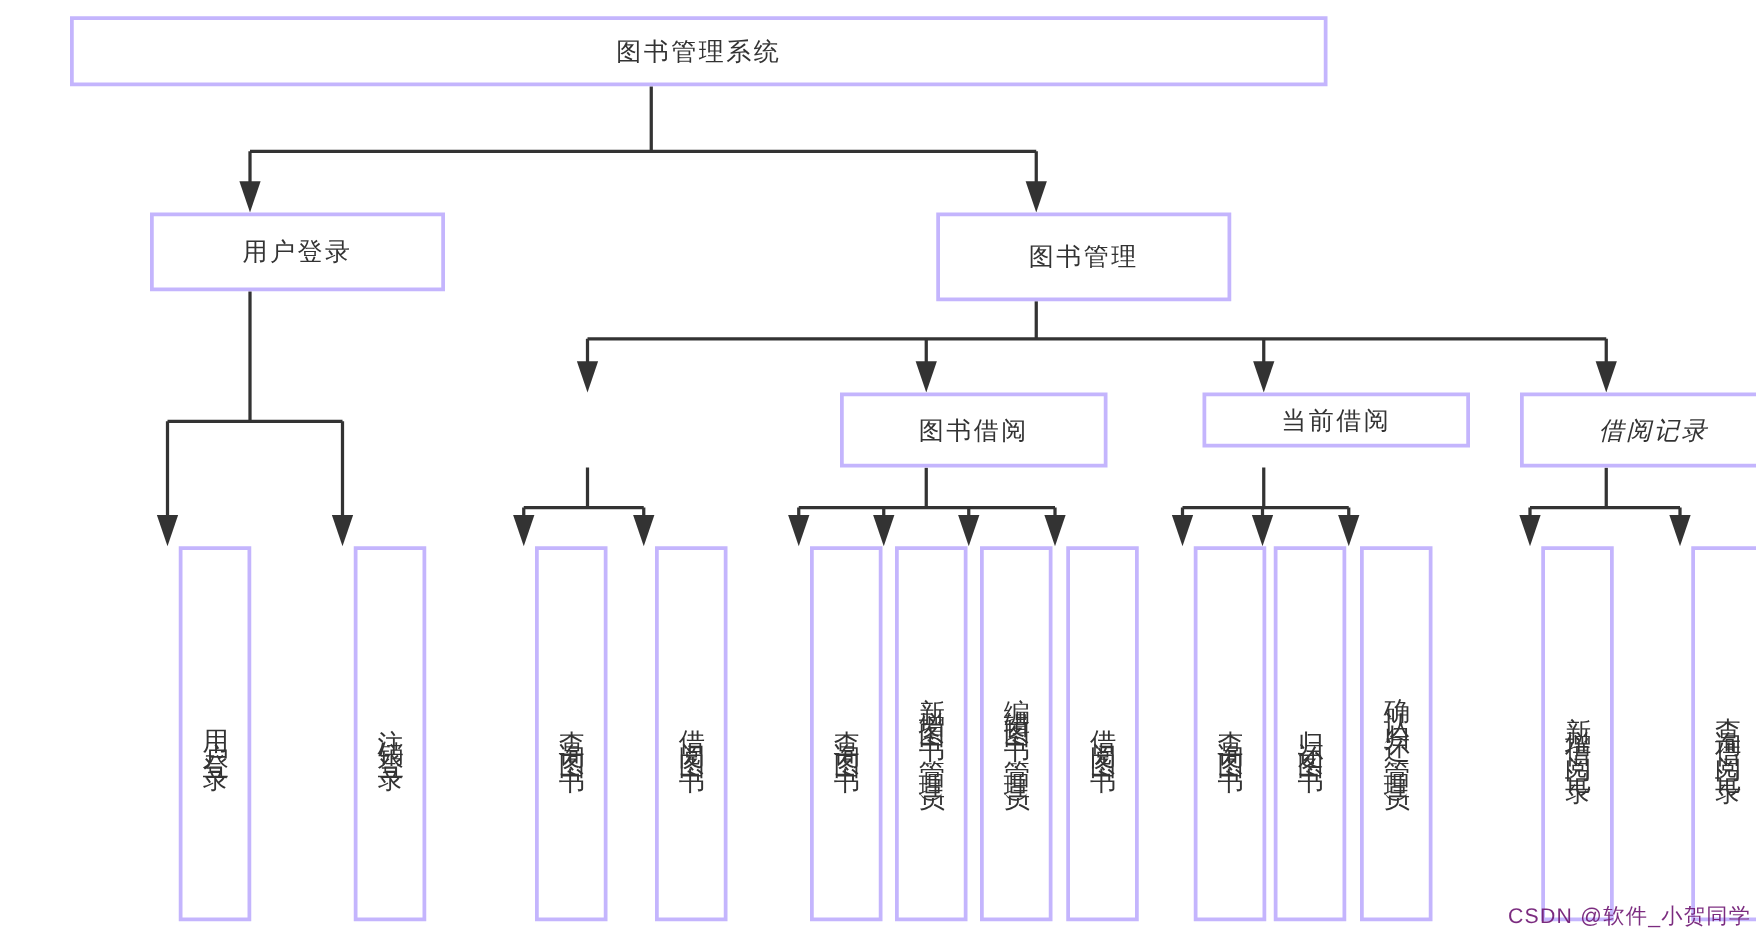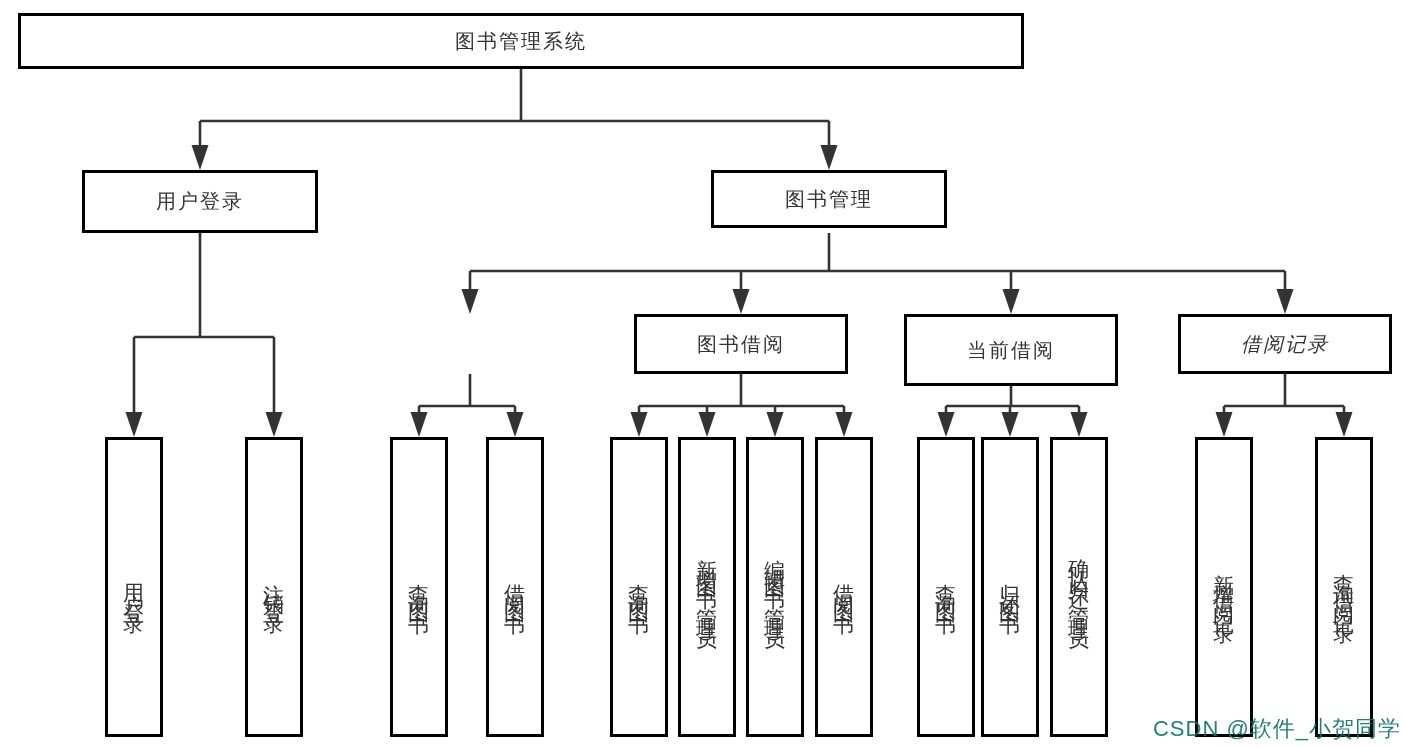--- a/index.html
+++ b/index.html
@@ -9,49 +9,50 @@
     height: 747px;
     background: #ffffff;
     font-family: "Liberation Sans", sans-serif;
     color: #333333;
     overflow: hidden;
   }
   #wires { position: absolute; left: 0; top: 0; width: 1405px; height: 747px; }
   .box {
     position: absolute;
     box-sizing: border-box;
-    border: 3px solid #000000;
+    border: 3px solid #c4b5fd;
     background: #ffffff;
     display: flex;
     align-items: center;
     justify-content: center;
     text-align: center;
+    margin-left: 38px;
   }
   .hbox { font-size: 20px; letter-spacing: 2px; }
   .root { font-size: 20px; letter-spacing: 2px; }
   .leaf {
     top: 437px;
     height: 300px;
     width: 58px;
   }
   .leaf span {
     writing-mode: vertical-rl;
     text-orientation: mixed;
     font-size: 21px;
     letter-spacing: 10px;
     line-height: 1;
     white-space: nowrap;
   }
   .watermark {
     position: absolute;
     right: 4px;
     bottom: 3px;
-    font-size: 22px;
+    font-size: 17px;
     letter-spacing: 1px;
-    color: #0f766e;
+    color: #701a75;
     opacity: 0.92;
     z-index: 5;
   }
 </style>
 </head>
 <body>
 
 <div id="stage">
 
   <svg id="wires" viewBox="0 0 1405 747" xmlns="http://www.w3.org/2000/svg">
@@ -123,28 +124,28 @@
     </g>
   </svg>
 
   <div class="box root" style="left:18px; top:13px; width:1006px; height:56px;">
     <span>图书管理系统</span>
   </div>
 
   <div class="box hbox" style="left:82px; top:170px; width:236px; height:63px;">
     <span>用户登录</span>
   </div>
-  <div class="box hbox" style="left:711px; top:170px; width:236px; height:58px;">
+  <div class="box hbox" style="left:711px; top:170px; width:236px; height:71px;">
     <span>图书管理</span>
   </div>
 
   <div class="box hbox" style="left:634px; top:314px; width:214px; height:60px;font-family:Liberation Mono, monospace;">
     <span>图书借阅</span>
   </div>
-  <div class="box hbox" style="left:904px; top:314px; width:214px; height:72px;">
+  <div class="box hbox" style="left:924px; top:314px; width:214px; height:44px;">
     <span>当前借阅</span>
   </div>
   <div class="box hbox" style="left:1178px; top:314px; width:214px; height:60px;font-style:italic;">
     <span>借阅记录</span>
   </div>
 
   <div class="box leaf" style="left:105px;">
     <span>用户登录</span>
   </div>
   <div class="box leaf" style="left:245px;">

